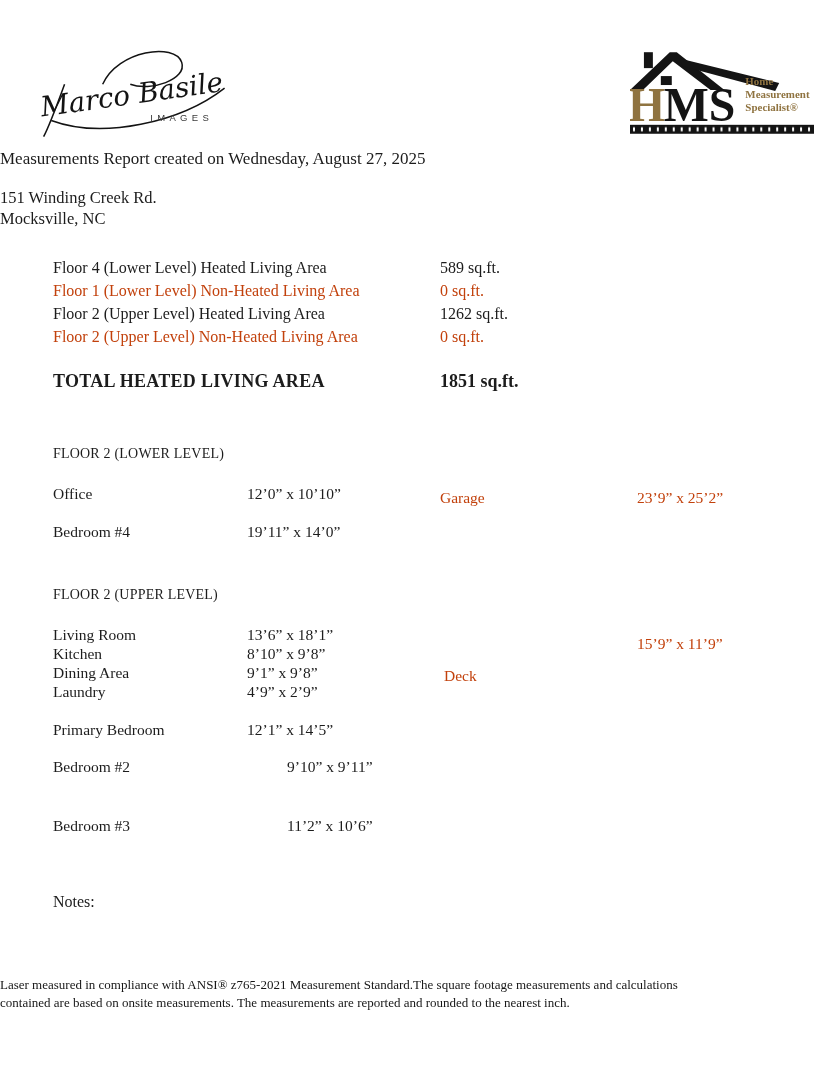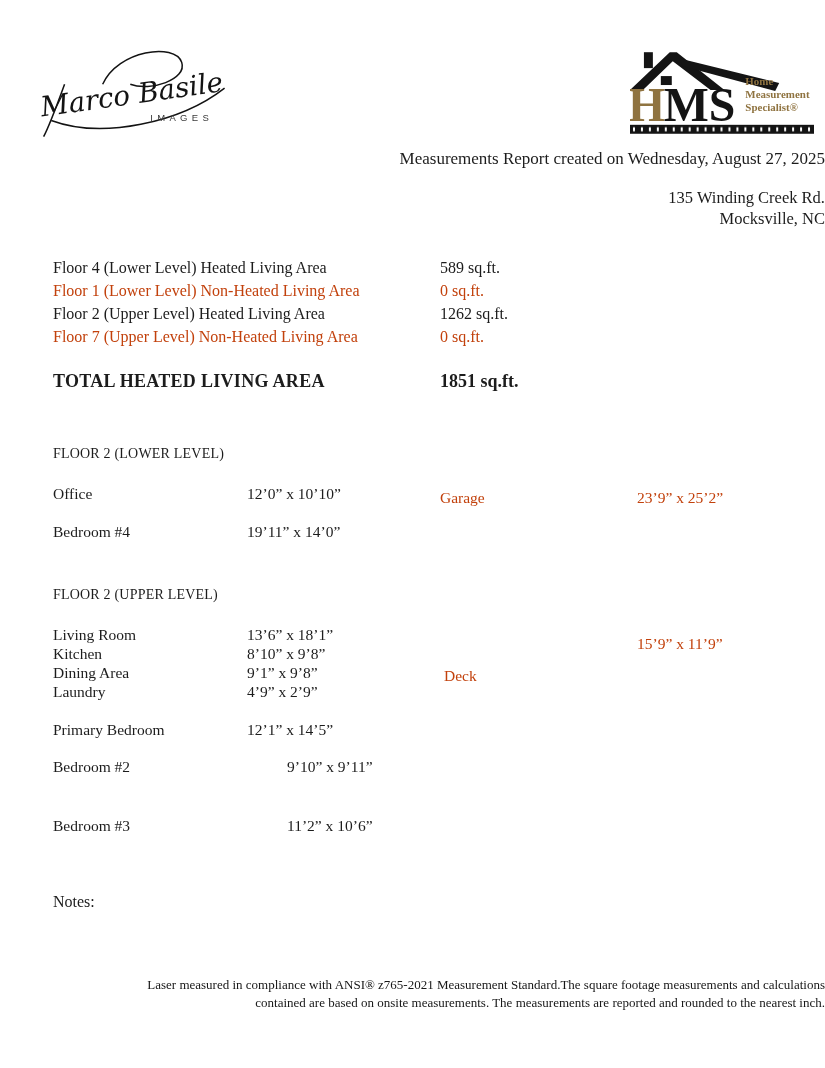--- a/index.html
+++ b/index.html
@@ -5,21 +5,21 @@
   html,body{margin:0;padding:0;background:#ffffff;}
   .page{
     position:relative;
     width:825px;height:1068px;
     background:#ffffff;
     font-family:"Liberation Serif", serif;
     color:#1c1c1c;
     overflow:hidden;
   }
   .abs{position:absolute;}
-  .center{width:100%;text-align:right;}
+  .center{width:100%;text-align:left;}
   .red{color:#c2410c;}
 
   
   .sig-logo{left:36px;top:40px;width:200px;height:100px;}
   .hms-logo{left:630px;top:45px;width:184px;height:90px;}
   .title{top:149px;font-size:17px;}
   .addr1{top:188px;font-size:16.5px;}
   .addr2{top:209px;font-size:16.5px;}
 
   
@@ -77,38 +77,38 @@
     <polygon points="49,13 150,38 146,46 53,21" fill="#141414"></polygon>
     <text x="-2" y="76" font-family="'Liberation Serif', serif" font-weight="bold" font-size="48" fill="#8f7340">H</text>
     <text x="34" y="76" font-family="'Liberation Serif', serif" font-weight="bold" font-size="48" fill="#141414">MS</text>
     <text x="116" y="40" font-family="'Liberation Serif', serif" font-weight="bold" font-size="11" fill="#8f7340">Home</text>
     <text x="116" y="53" font-family="'Liberation Serif', serif" font-weight="bold" font-size="11" fill="#8f7340">Measurement</text>
     <text x="116" y="66" font-family="'Liberation Serif', serif" font-weight="bold" font-size="11" fill="#8f7340">Specialist®</text>
     <rect x="0" y="80" width="185" height="9" fill="url(#ruler)"></rect>
   </svg>
 
   <div class="abs center title">Measurements Report created on Wednesday, August 27, 2025</div>
-  <div class="abs center addr1">135 Winding Creek Rd.</div>
+  <div class="abs center addr1">151 Winding Creek Rd.</div>
   <div class="abs center addr2">Mocksville, NC</div>
 
   <div class="abs summary">
     <div class="srow">
       <span>Floor 4 (Lower Level) Heated Living Area</span>
       <span class="val">589 sq.ft.</span>
     </div>
     <div class="srow red">
       <span>Floor 1 (Lower Level) Non-Heated Living Area</span>
       <span class="val">0 sq.ft.</span>
     </div>
     <div class="srow">
       <span>Floor 2 (Upper Level) Heated Living Area</span>
       <span class="val">1262 sq.ft.</span>
     </div>
     <div class="srow red">
-      <span>Floor 7 (Upper Level) Non-Heated Living Area</span>
+      <span>Floor 2 (Upper Level) Non-Heated Living Area</span>
       <span class="val">0 sq.ft.</span>
     </div>
   </div>
 
   <div class="abs total">
     <span>TOTAL HEATED LIVING AREA</span>
     <span class="val">1851 sq.ft.</span>
   </div>
 
   <div class="abs sec-heading h-lower">FLOOR 2 (LOWER LEVEL)</div>

